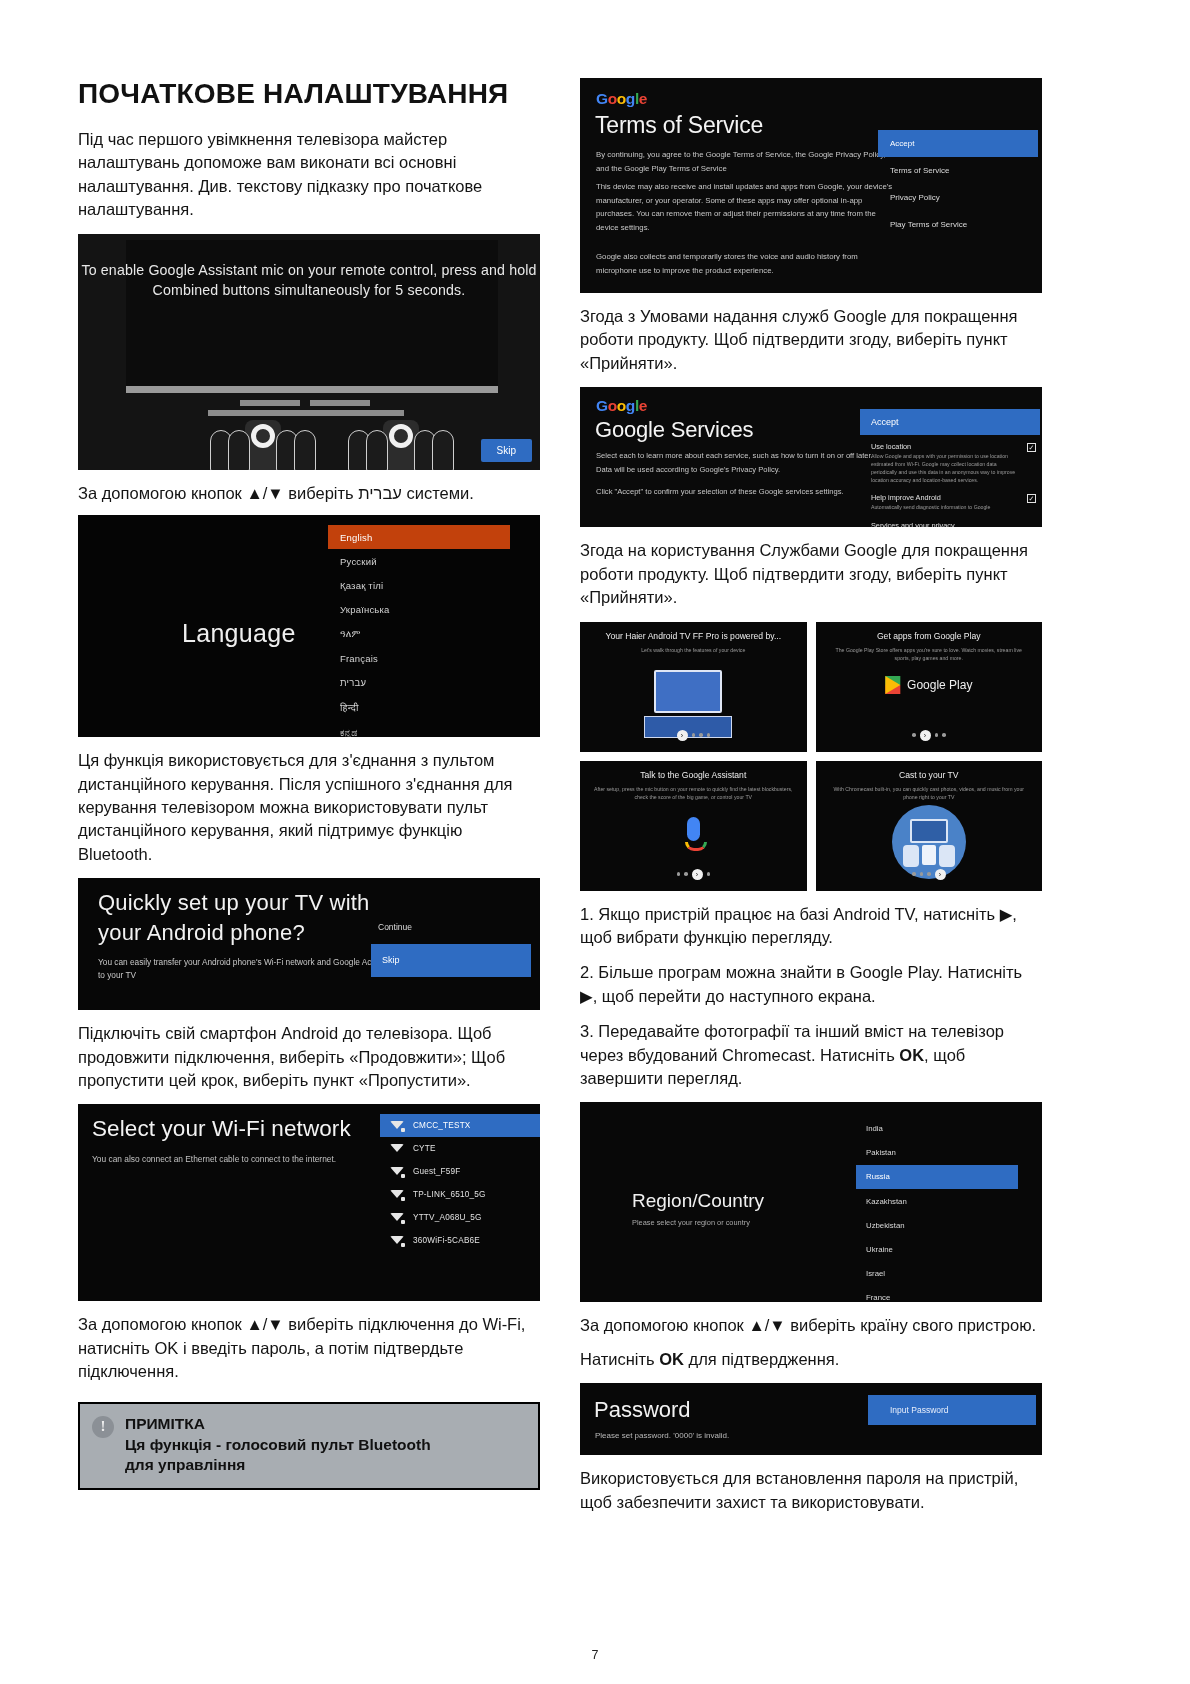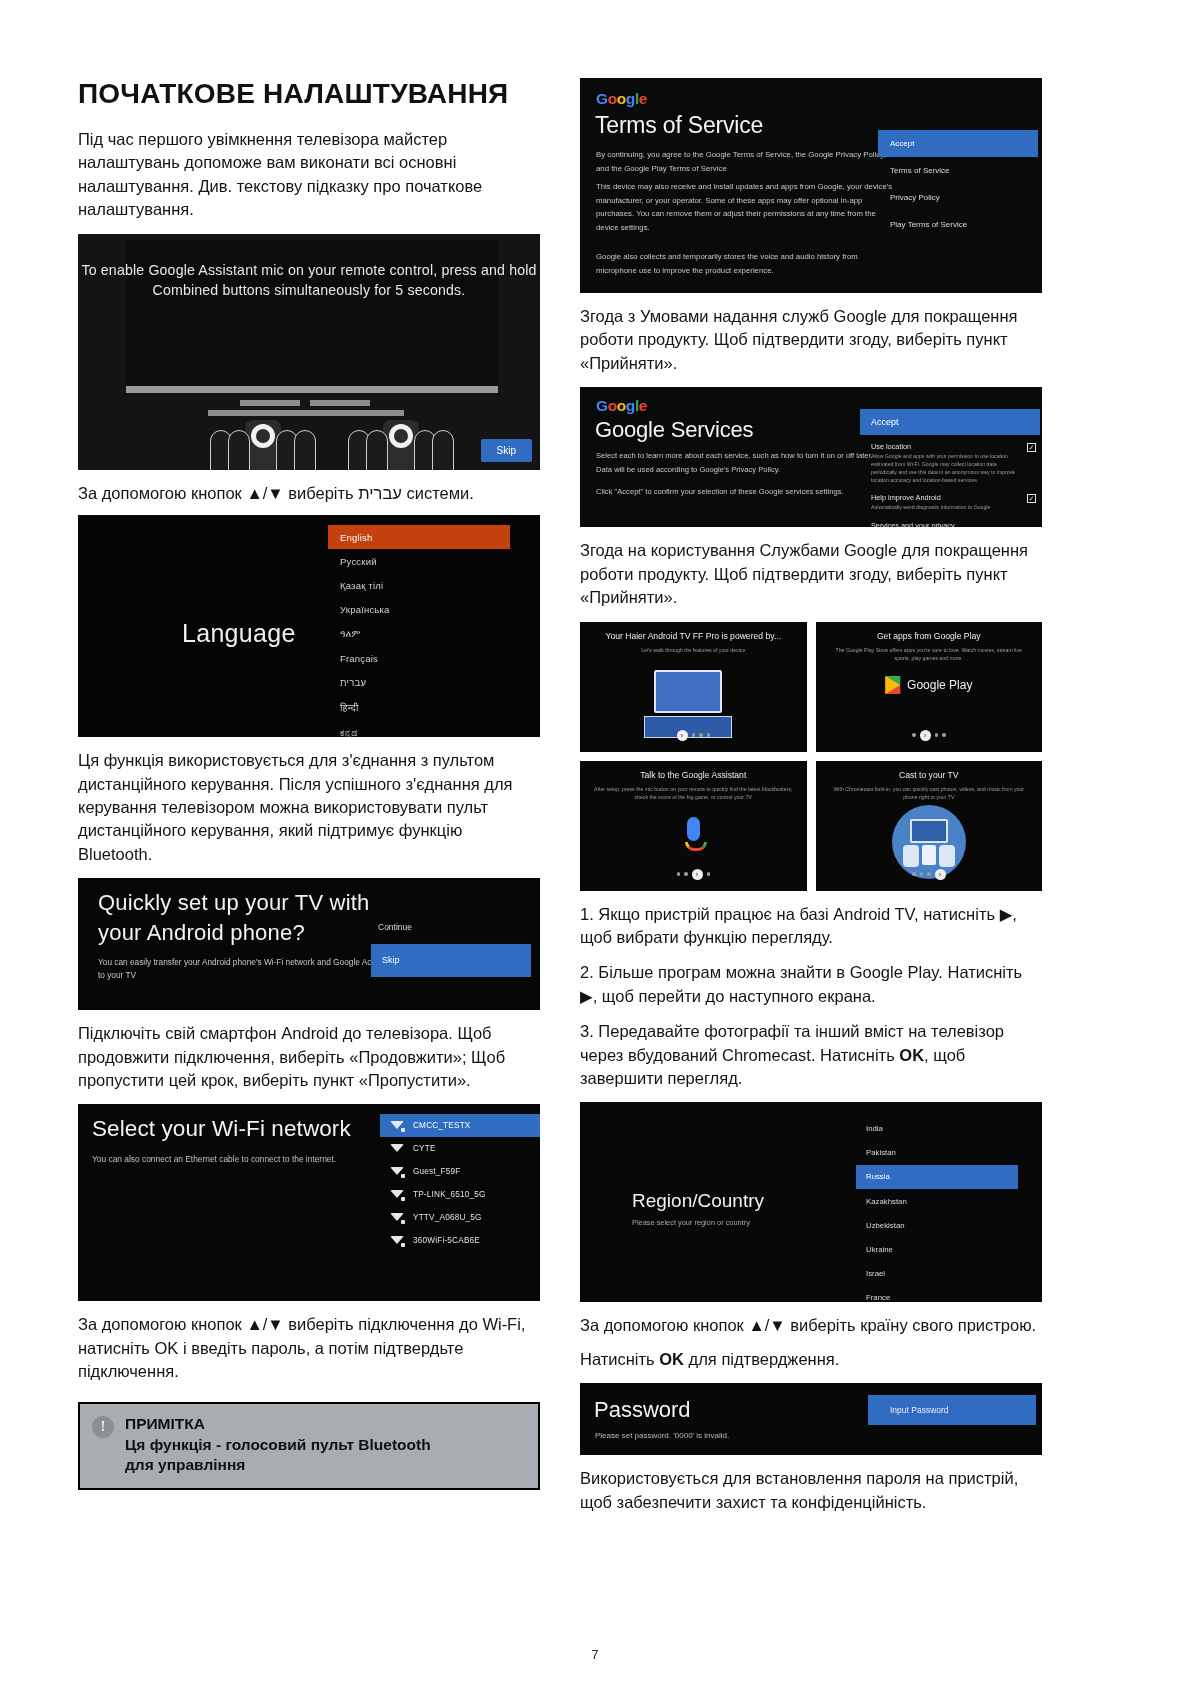--- a/index.html
+++ b/index.html
@@ -451,19 +451,19 @@
     </p>
 
     <div class="shot shot-pass">
       <div class="h">Password</div>
       <div class="s">Please set password. '0000' is invalid.</div>
       <div class="inp">
             <span>Input Password</span>
           </div>
     </div>
 
-    <p class="body">Використовується для встановлення пароля на пристрій, щоб забезпечити захист та конфіденційність.</p>
+    <p class="body">Використовується для встановлення пароля на пристрій, щоб забезпечити захист та використовувати.</p>
   </div>
 
 </div>
 
 <div class="pagenum">7</div>
 </div>
 
 </body></html>

